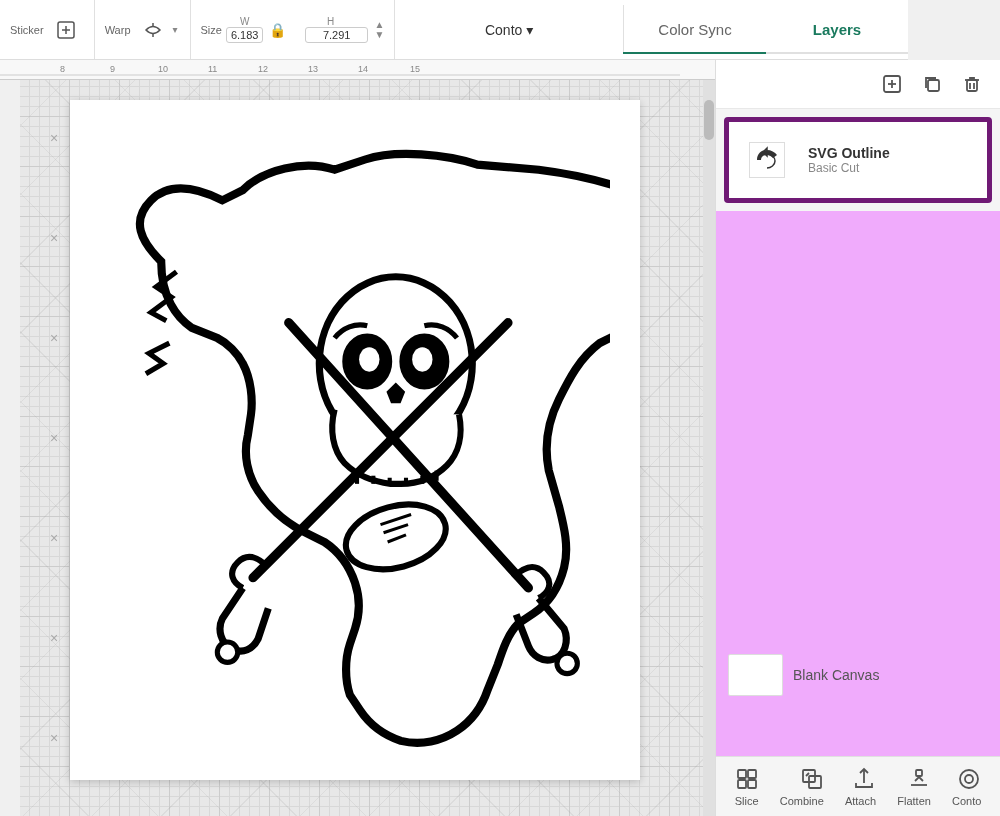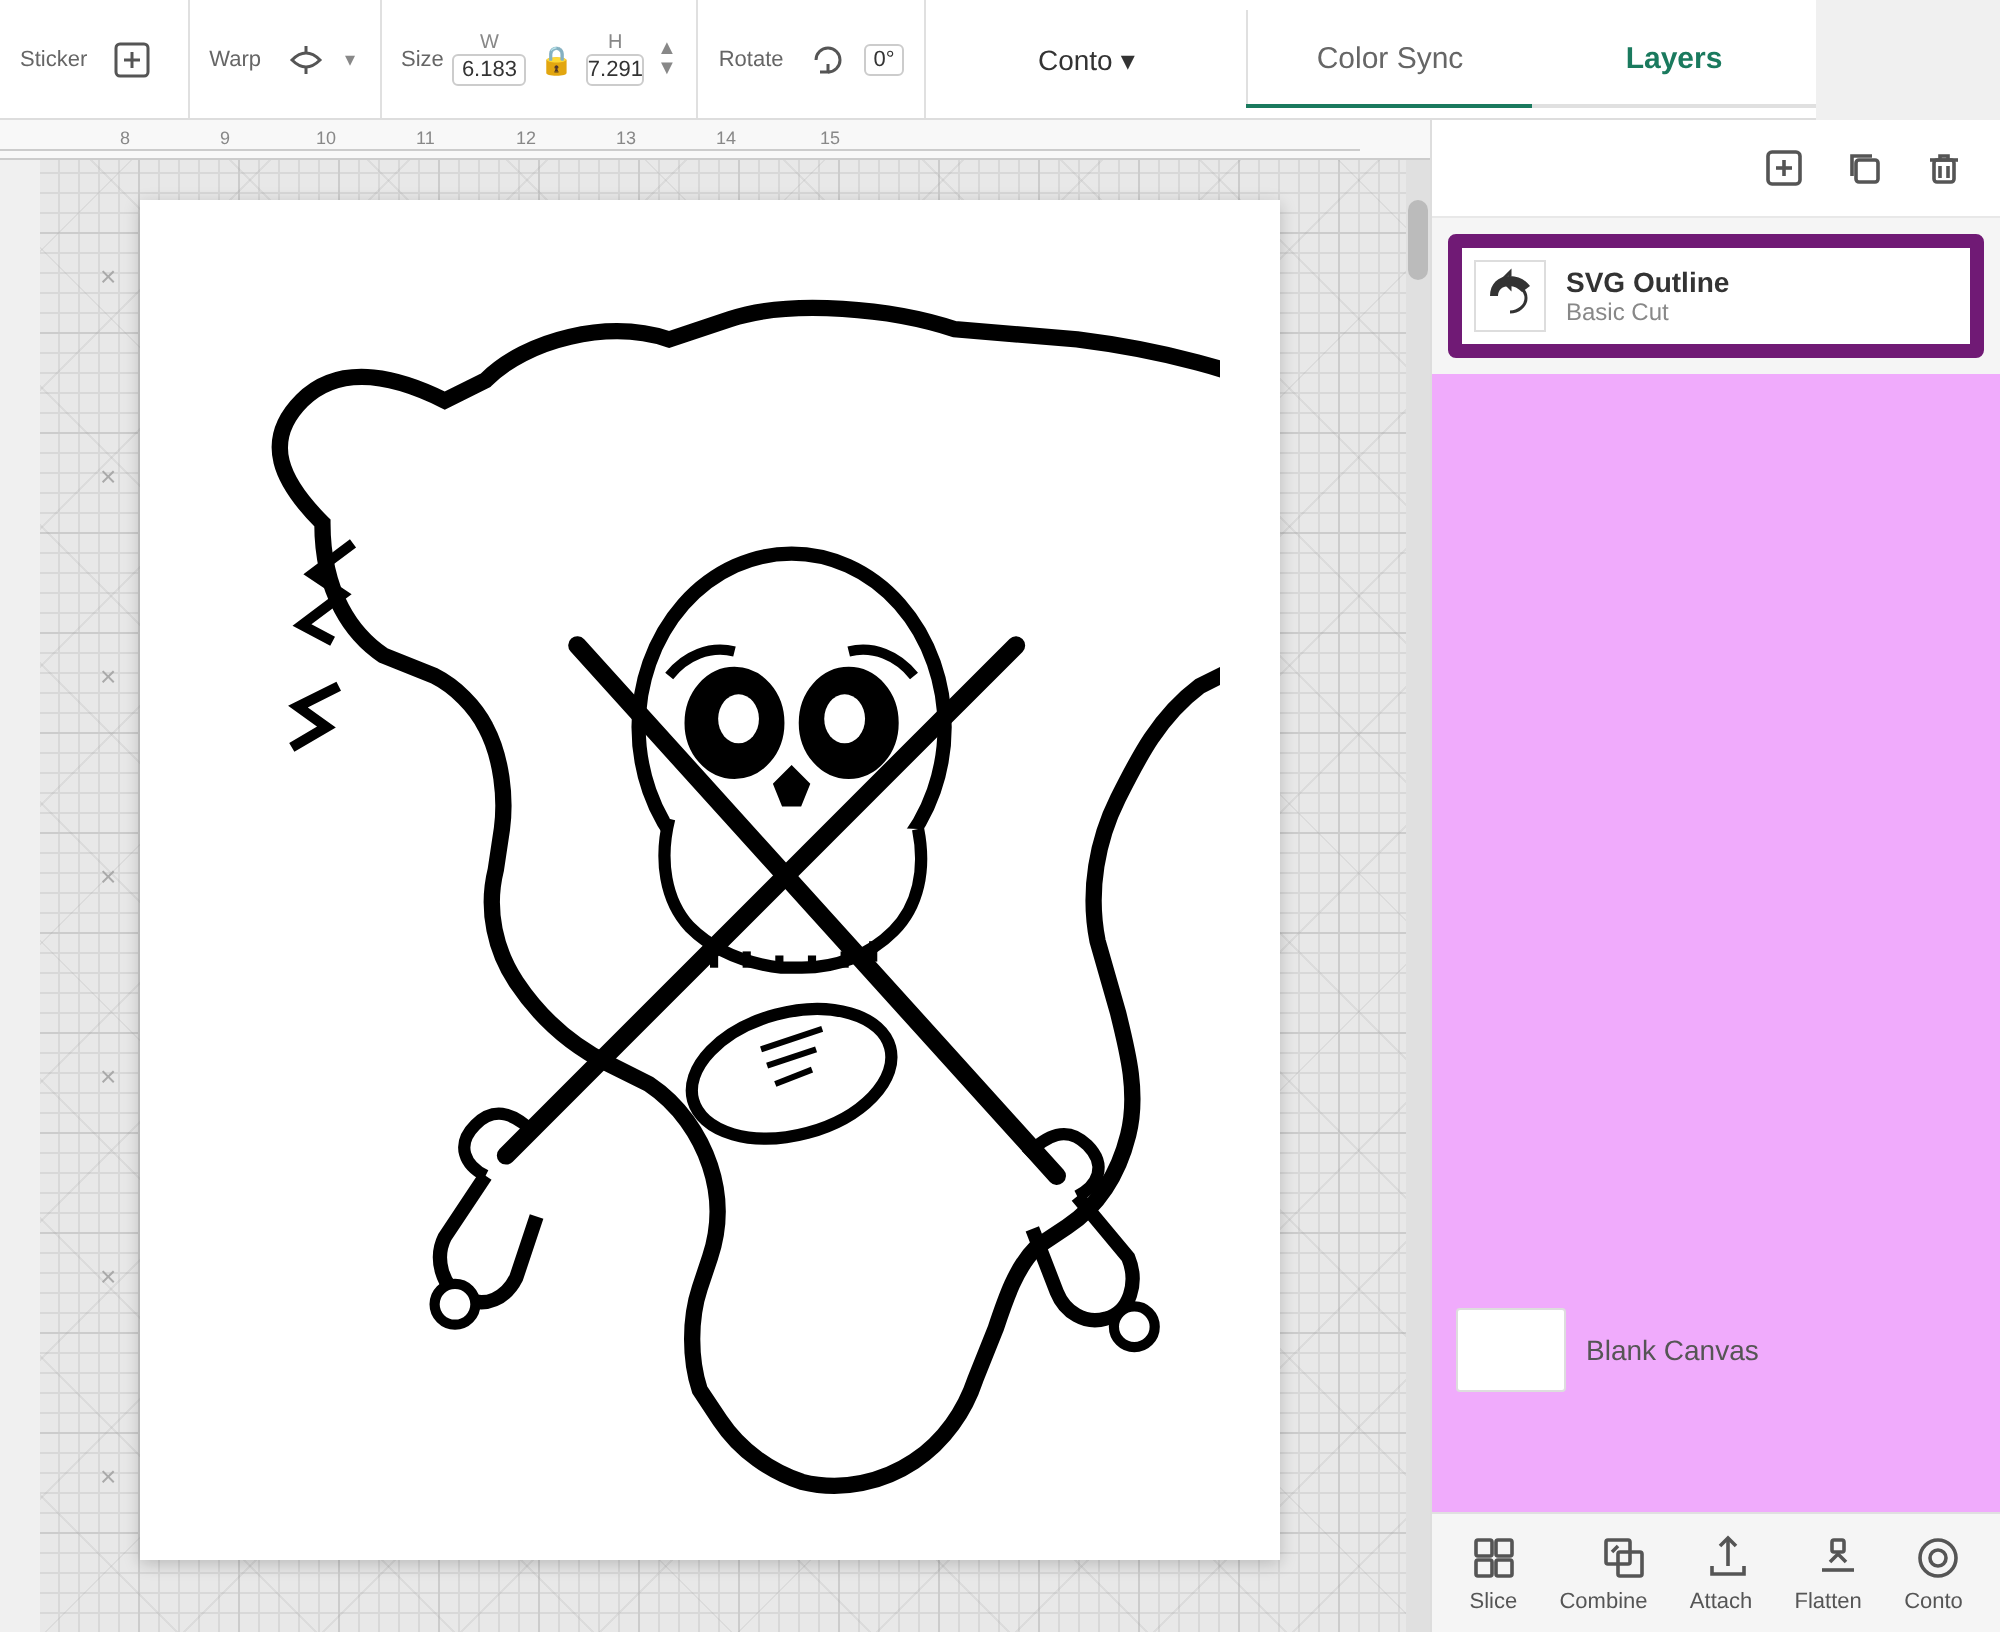--- a/index.html
+++ b/index.html
@@ -210,25 +210,25 @@
       color: #555;
     }
 
     
     #layers-list {
       padding: 8px;
     }
     .layer-item {
       display: flex;
       align-items: center;
-      padding: 6px;
+      padding: 20px;
       background: #fff;
-      border: 7px solid #701a75;
+      border: 5px solid #701a75;
       border-radius: 4px;
-      gap: 10px;
+      gap: 23px;
       cursor: pointer;
     }
     .layer-thumb {
       width: 36px;
       height: 36px;
       background: #fff;
       border: 1px solid #ddd;
       display: flex;
       align-items: center;
       justify-content: center;
@@ -373,43 +373,31 @@
         <span style="font-size:10px;color:#888;">W</span>
         <div style="display:flex;align-items:center; border:1px solid #ccc; border-radius:3px; padding:1px 4px;">
           <span style="font-size:11px; color:#333;">6.183</span>
         </div>
       </div>
       <div style="display:flex;flex-direction:column;align-items:center;justify-content:center;padding:0 2px;">
         <span style="font-size:14px; color:#888;">🔒</span>
       </div>
       <div style="display:flex;flex-direction:column;align-items:center;">
         <span style="font-size:10px;color:#888;">H</span>
-        <div style="display:flex;align-items:flex-start; border:1px solid #ccc; border-radius:3px; padding:1px 0;">
+        <div style="display:flex;align-items:flex-start; border:1px solid #ccc; border-radius:3px; padding:1px 17px;margin-left:12px;">
           <span style="font-size:11px; color:#333;">7.291</span>
         </div>
       </div>
       <div style="display:flex;flex-direction:column;margin-left:2px;">
         <button style="border:none;background:none;cursor:pointer;font-size:10px;line-height:1;color:#888;">▲</button>
         <button style="border:none;background:none;cursor:pointer;font-size:10px;line-height:1;color:#888;">▼</button>
       </div>
     </div>
   </div>
 
-  <div class="toolbar-section">
-    <span class="toolbar-label">Rotate</span>
-    <div class="toolbar-icon-btn">
-      <svg width="20" height="20" viewBox="0 0 20 20" fill="none" stroke="#555" stroke-width="1.5">
-        <path d="M4 10 A6 6 0 1 1 10 16"></path>
-        <polyline points="6,16 10,16 10,12"></polyline>
-      </svg>
-    </div>
-    <div style="display:flex;align-items:center; border:1px solid #ccc; border-radius:3px; padding:1px 4px;">
-      <span style="font-size:11px; color:#333;">0°</span>
-    </div>
-  </div>
 
   <div style="flex:1;display:flex;align-items:center;justify-content:center;">
     <button class="more-btn">
       <span>Conto</span>
       <span>▾</span>
     </button>
   </div>
 
   <div style="width:285px;">
 

